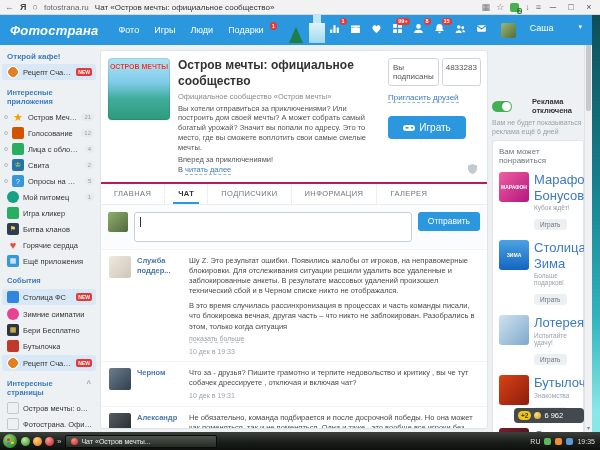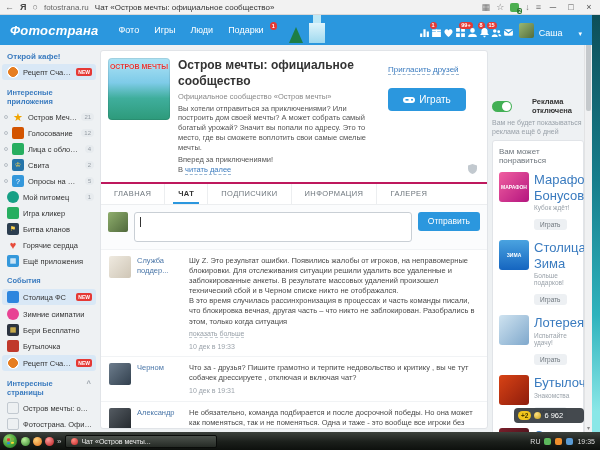--- a/index.html
+++ b/index.html
@@ -15,21 +15,21 @@
 .winbtn{width:12px;text-align:center;color:#555}
 
 .shead{position:absolute;top:15px;left:0;right:8px;height:30px;background:var(--c-accent);display:flex;align-items:center;color:#fff;padding:0 10px;z-index:2}
 .logo{font-weight:bold;font-style:italic;font-size:13px;letter-spacing:.2px}
 .nav{display:flex;gap:15px;margin-left:20px;font-size:9px}
 .nav span{position:relative;cursor:pointer}
 .decor{position:relative;width:64px;height:30px;margin-left:14px;overflow:hidden}
 .tree{position:absolute;bottom:2px;width:0;height:0;border-left:7px solid transparent;border-right:7px solid transparent;border-bottom:16px solid #1d7e46}
 .castle{position:absolute;left:24px;bottom:2px;width:16px;height:20px;background:linear-gradient(#dff4fb,#9fd9ef)}
 .castle:before{content:"";position:absolute;left:4px;top:-8px;width:8px;height:8px;background:#bfe8f6}
-.hicons{margin-left:auto;display:flex;align-items:flex-end;}
+.hicons{margin-left:auto;display:flex;align-items:flex-start;gap:9px}
 .hic{position:relative;width:12px;height:11px}
 .hic svg{display:block}
 .badge{position:absolute;top:-5px;right:-6px;background:var(--c-red);color:#fff;font-size:5.5px;font-weight:bold;border-radius:6px;padding:1px 2px;line-height:1;min-width:6px;text-align:center}
 .avatar{width:15px;height:15px;border-radius:2px;background:linear-gradient(135deg,#9ab873,#536d3c);margin-left:4px}
 .uname{font-size:9px;margin:0 16px 0 5px}
 .caret{font-size:7px}
 
 .sidebar{position:absolute;left:0;top:45px;width:98px;bottom:18px;overflow:hidden;font-size:7.5px;color:#333;padding-top:5px}
 .cafe{color:var(--c-link);font-weight:bold;padding:2px 7px;font-size:8px}
 .srow{display:flex;align-items:center;height:16px;padding:0 4px 0 7px;gap:4px;white-space:nowrap}
@@ -70,23 +70,23 @@
 .cav{width:20px;height:20px;border-radius:2px;flex:none;background:linear-gradient(135deg,#8fae6d,#50693c)}
 .cin{flex:1;height:30px;background:#fff;border:1px solid #c9cfd5;border-radius:3px;position:relative;cursor:text}
 .cin:after{content:"";position:absolute;left:5px;top:4px;width:1px;height:10px;background:#333}
 .bsend{background:var(--c-accent);color:#fff;border-radius:3px;font-size:8.5px;height:19px;line-height:19px;padding:0 10px;cursor:pointer;flex:none}
 
 .msg{display:flex;padding:6px 8px 5px;border-top:1px solid #f1f3f5;font-size:7.5px;line-height:1.35;color:#4a4a4a}
 .mav{width:22px;height:22px;border-radius:2px;flex:none}
 .av1{background:linear-gradient(135deg,#efeae0,#cfc6b6)}
 .av2{background:linear-gradient(135deg,#6d7d8d,#32404e)}
 .av3{background:linear-gradient(135deg,#555c63,#23282d)}
-.who{width:58px;flex:none;padding:0 6px;color:var(--c-name);font-weight:normal;overflow-wrap:break-word;cursor:pointer}
+.who{width:58px;flex:none;padding:0 6px;color:var(--c-name);font-weight:bold;overflow-wrap:break-word;cursor:pointer}
 .mb{flex:1}
-.mb p{}
+.mb p{margin-bottom:5px}
 .mb p:last-of-type{margin-bottom:2px}
 .more{color:#98a0a8;border-bottom:1px dashed #c3cad0;cursor:pointer;font-size:7px}
 .tme{display:block;color:#9ba3ab;font-size:7px;margin-top:3px}
 
 .adbox{position:absolute;left:492px;top:97px;width:92px}
 .adrow{display:flex;align-items:center;gap:20px;font-size:7.5px;font-weight:bold;color:#333}
 .tgl{width:20px;height:11px;border-radius:6px;background:var(--c-green);position:relative;flex:none;cursor:pointer}
 .tgl:after{content:"";position:absolute;right:1px;top:1px;width:9px;height:9px;border-radius:50%;background:#fff}
 .vlogo{color:var(--c-accent);font-weight:bold;font-size:9px}
 .adnote{font-size:7px;color:#9aa2aa;line-height:1.3;margin-top:3px}
@@ -324,20 +324,24 @@
         <b>ОСТРОВ МЕЧТЫ</b>
       </div>
     <div class="ctext">
       <h1>Остров мечты: официальное сообщество</h1>
       <div class="sub">Официальное сообщество «Остров мечты»</div>
       <div>Вы хотели отправиться за приключениями? Или построить дом своей мечты? А может собрать самый богатый урожай? Значит вы попали по адресу. Это то место, где вы сможете воплотить свои самые смелые мечты.</div>
       <div class="adv">Вперед за приключениями!</div>
       <div class="rmrow"><span>В</span> <span class="rm">читать далее</span></div>
     </div>
     <div class="cact">
+      <div class="r1">
+        <span class="bsub">Вы подписаны</span>
+        <span class="mcount">4833283</span>
+      </div>
       <span class="invite">Пригласить друзей</span>
       <div class="bplay">
         <svg width="12" height="8" viewBox="0 0 12 8">
             <rect x="0" y="1" width="12" height="6" rx="3" fill="#fff"></rect>
             <rect x="2.5" y="3" width="3" height="1.6" fill="#2b97de"></rect>
             <circle cx="9" cy="3.8" r="1" fill="#2b97de"></circle>
           </svg>
         <span>Играть</span>
       </div>
     </div>

